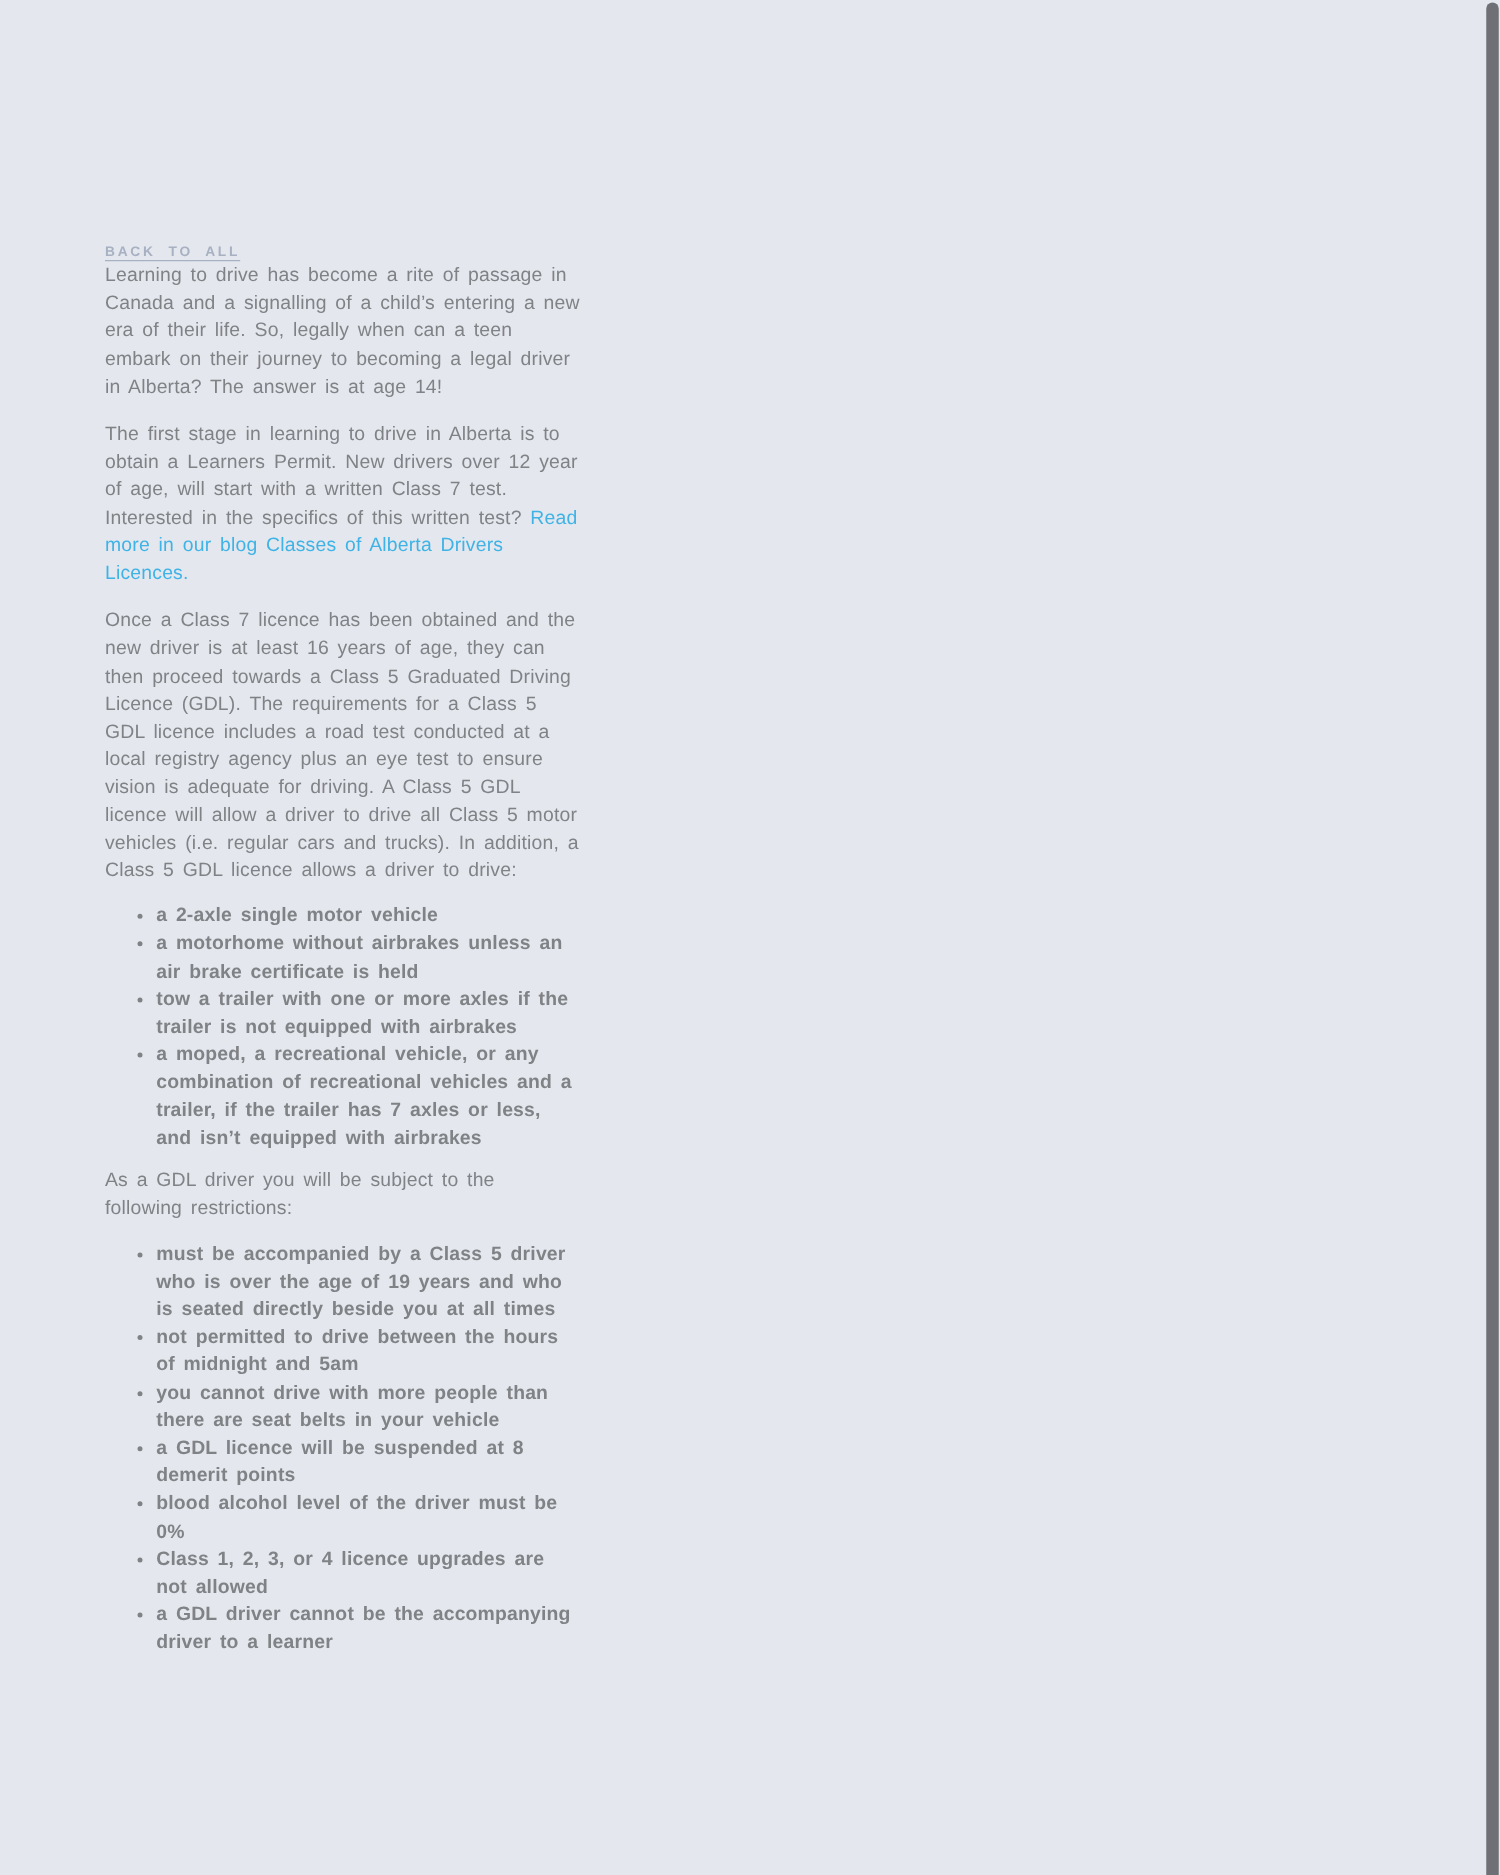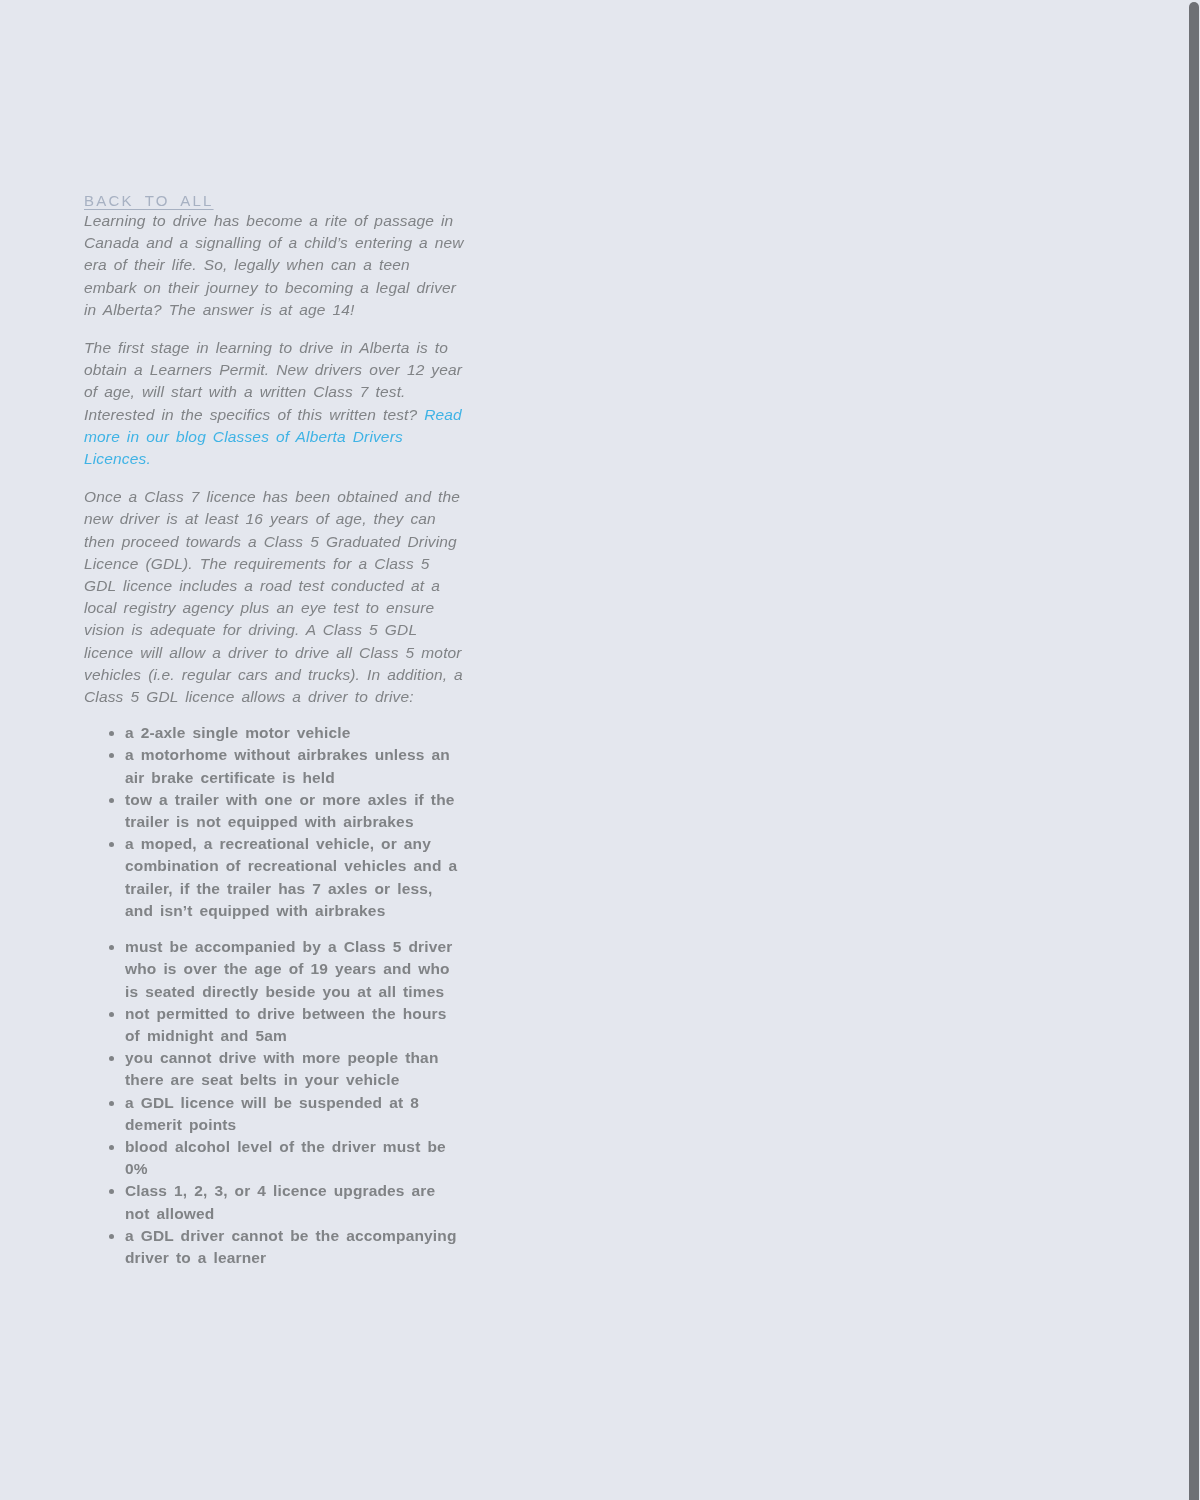--- a/index.html
+++ b/index.html
@@ -15,22 +15,22 @@
     font-family: "Liberation Sans", sans-serif;
   }
   .content {
     position: absolute;
     left: 84px;
     top: 192px;
     width: 380px;
   }
   .back-link {
     display: inline-block;
-    font-size: 15px;
-    font-weight: 400;
+    font-size: 11px;
+    font-weight: 700;
     letter-spacing: 2.2px;
     word-spacing: 5px;
     color: #a7b1c2;
     text-decoration: underline;
     text-underline-offset: 3px;
     cursor: pointer;
   }
   .page-title {
     margin: 22px 0 30px -5px;
     font-size: 88px;
@@ -39,21 +39,20 @@
     letter-spacing: 2px;
     color: #6f8095;
   }
   .article p {
     margin: 0 0 16px 0;
     font-size: 15.5px;
     line-height: 22.2px;
     letter-spacing: 0.15px;
     word-spacing: 2.5px;
     color: #808386;
-    font-style: italic;
   }
   .article p.tight {
     margin-bottom: 0;
   }
   .article ul {
     margin: 14px 0 12px 0;
     padding-left: 41px;
     list-style: disc;
   }
   .article li {
@@ -99,20 +98,21 @@
 
     <p class="tight">Once a Class 7 licence has been obtained and the new driver is at least 16 years of age, they can then proceed towards a Class 5 Graduated Driving Licence (GDL).  The requirements for a Class 5 GDL licence includes a road test conducted at a local registry agency plus an eye test to ensure vision is adequate for driving. A Class 5 GDL licence will allow a driver to drive all Class 5 motor vehicles (i.e. regular cars and trucks).  In addition, a Class 5 GDL licence allows a driver to drive:</p>
 
     <ul>
       <li>a 2-axle single motor vehicle</li>
       <li>a motorhome without airbrakes unless an air brake certificate is held</li>
       <li>tow a trailer with one or more axles if the trailer is not equipped with airbrakes</li>
       <li>a moped, a recreational vehicle, or any combination of recreational vehicles and a trailer, if the trailer has 7 axles or less, and isn’t equipped with airbrakes</li>
     </ul>
 
+    <p class="tight">As a GDL driver you will be subject to the following restrictions:</p>
 
     <ul>
       <li>must be accompanied by a Class 5 driver who is over the age of 19 years and who is seated directly beside you at all times</li>
       <li>not permitted to drive between the hours of midnight and 5am</li>
       <li>you cannot drive with more people than there are seat belts in your vehicle</li>
       <li>a GDL licence will be suspended at 8 demerit points</li>
       <li>blood alcohol level of the driver must be 0%</li>
       <li>Class 1, 2, 3, or 4 licence upgrades are not allowed</li>
       <li>a GDL driver cannot be the accompanying driver to a learner</li>
     </ul>

